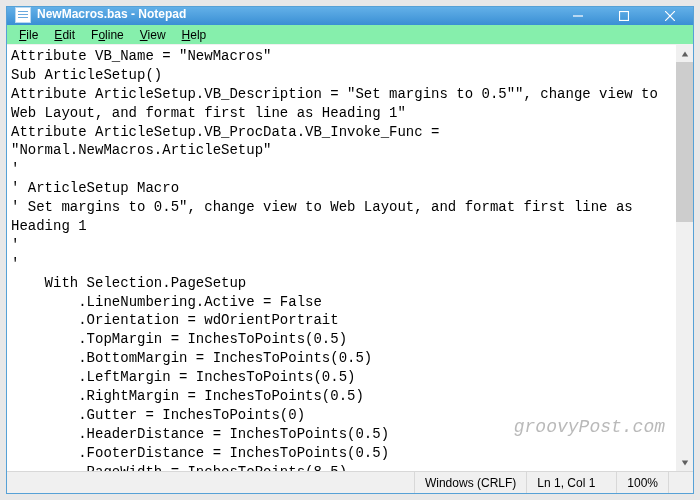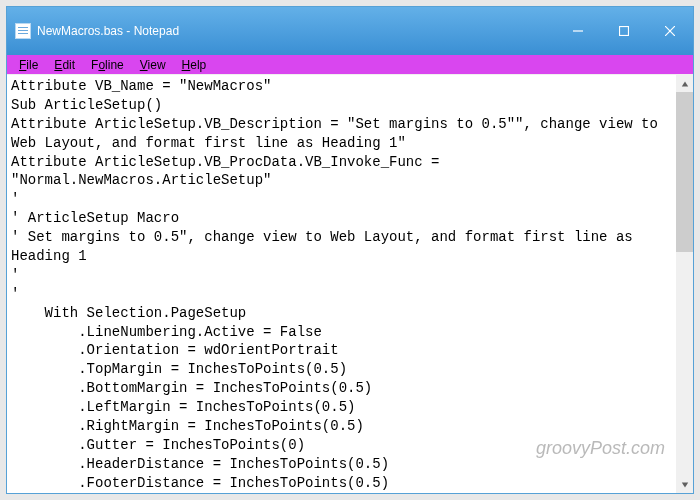--- a/index.html
+++ b/index.html
@@ -20,26 +20,27 @@
       top: 6px;
       left: 6px;
       width: 688px;
       height: 488px;
       background: #fff;
       border: 1px solid #56a1d6;
       display: flex;
       flex-direction: column;
     }
     .titlebar {
-      height: 48px;
+      height: 18px;
       background: linear-gradient(#63b0e8, #3a8fd4);
       color: #fff;
       display: flex;
-      align-items: center;
+      align-items: flex-start;
       font-size: 12px;
+      font-weight: bold;
     }
     .titlebar-icon {
       width: 16px;
       height: 16px;
       margin: 0 6px 0 8px;
       background: #fff;
       border: 1px solid #b8d8f2;
       position: relative;
     }
     .titlebar-icon::before {
@@ -70,21 +71,21 @@
     }
     .win-btn svg {
       width: 10px;
       height: 10px;
       stroke: #fff;
       stroke-width: 1.2;
       fill: none;
     }
     .menubar {
       height: 20px;
-      background: #d946ef;
+      background: #86efac;
       display: flex;
       align-items: center;
       padding: 0 4px;
       font-size: 12px;
       border-bottom: 1px solid #f0f0f0;
     }
     .menu-item {
       padding: 1px 8px;
       cursor: default;
     }
@@ -164,21 +165,21 @@
     }
     .status-cell:last-child {
       border-right: none;
       width: 24px;
       min-width: 24px;
     }
     .watermark {
       position: absolute;
       bottom: 34px;
       right: 28px;
-      font-family: Liberation Sans, sans-serif;
+      font-family: Liberation Mono, monospace;
       font-size: 18px;
       color: rgba(100,100,100,0.45);
       font-style: italic;
       pointer-events: none;
     }
   </style>
 </head>
 <body>
 
 <div class="window">
@@ -245,13 +246,20 @@
       </div>
       <div class="scroll-btn">
         <svg viewBox="0 0 10 10">
             <polygon points="1,2 9,2 5,8"></polygon>
           </svg>
       </div>
     </div>
     <div class="watermark">groovyPost.com</div>
   </div>
 
+  <div class="statusbar">
+    <div class="status-spacer"></div>
+    <div class="status-cell">Windows (CRLF)</div>
+    <div class="status-cell">Ln 1, Col 1</div>
+    <div class="status-cell narrow">100%</div>
+    <div class="status-cell"></div>
+  </div>
 </div>
 
 </body></html>

